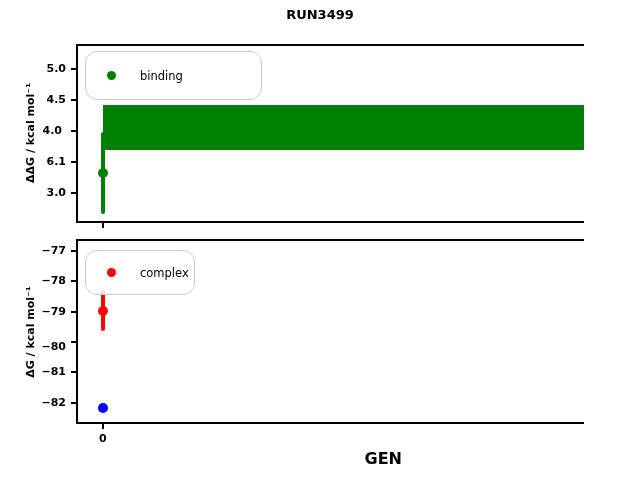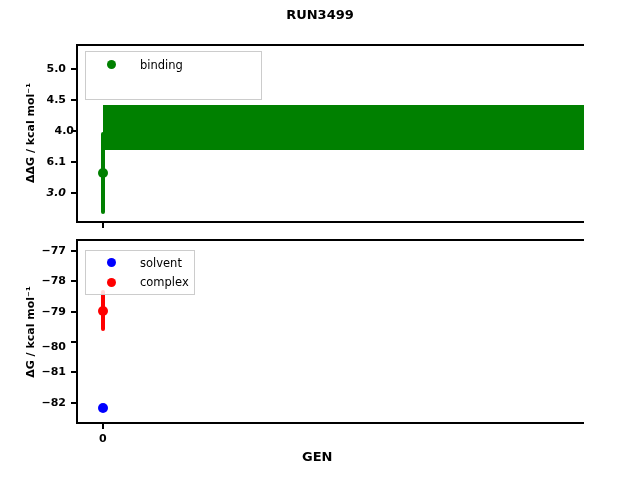--- a/index.html
+++ b/index.html
@@ -12,29 +12,29 @@
     font-size:13px;font-weight:bold;color:#000;
   }
   .frame{position:absolute;border:2px solid #000;box-sizing:border-box;background:transparent;}
   .tick{position:absolute;background:#000;}
   .ytick-label{position:absolute;text-align:right;font-size:11px;font-weight:bold;color:#000;line-height:16px;}
   .xtick-label{position:absolute;text-align:center;font-size:11px;font-weight:bold;color:#000;line-height:16px;}
   .ylabel{
     position:absolute;transform:translate(-50%,-50%) rotate(-90deg);
     white-space:nowrap;font-size:11px;font-weight:bold;color:#000;
   }
-  .xlabel{position:absolute;text-align:left;font-size:13px;font-weight:bold;color:#000;}
+  .xlabel{position:absolute;text-align:right;font-size:16px;font-weight:bold;color:#000;}
   .band{position:absolute;}
   .centerline{position:absolute;height:0;}
   .ebar{position:absolute;border-radius:2px;}
   .marker{position:absolute;width:10px;height:10px;border-radius:50%;}
   .legend{
     position:absolute;background:rgba(255,255,255,0.85);border:1px solid #cccccc;
-    border-radius:0;z-index:5;display:flex;flex-direction:column;
-    justify-content:space-between;padding:2px 6px;box-sizing:border-box;
+    border-radius:12px;z-index:5;display:flex;flex-direction:column;
+    justify-content:center;padding:2px 6px;box-sizing:border-box;
   }
   .lrow{display:flex;align-items:center;height:21px;}
   .lhandle{width:38px;display:flex;justify-content:center;align-items:center;margin-right:10px;flex:none;}
   .ldot{width:9px;height:9px;border-radius:50%;background:#000;}
   .ldash{width:34px;height:0;border-top:2px dotted #000;}
   .ltext{font-size:11.5px;color:#000;white-space:nowrap;}
 </style>
 </head>
 <body>
 
@@ -51,45 +51,39 @@
       <span class="lhandle">
           <span class="ldot" style="background: rgb(0, 128, 0);"></span>
         </span>
       <span class="ltext">binding</span>
     </div>
   </div>
 
   <div class="legend" style="left:85px;top:250px;width:110px;height:45px;">
     <div class="lrow">
       <span class="lhandle">
-          <span class="ldot" style="background: rgb(0, 0, 255);"></span>
-        </span>
-      <span class="ltext">solvent</span>
-    </div>
-    <div class="lrow">
-      <span class="lhandle">
           <span class="ldot" style="background: rgb(255, 0, 0);"></span>
         </span>
       <span class="ltext">complex</span>
     </div>
   </div>
 
 <div class="centerline" style="left: 102.909px; top: 126.625px; width: 498.182px; border-top: 2px dotted rgb(0, 128, 0);"></div>
     <div class="band" style="left: 102.909px; top: 104.746px; width: 498.182px; height: 45.1413px; background: rgb(0, 128, 0);"></div>
     <div class="ebar" style="left: 100.909px; top: 131.954px; width: 4px; height: 81.6254px; background: rgb(0, 128, 0);"></div>
     <div class="marker" style="left: 97.9091px; top: 167.767px; background: rgb(0, 128, 0);"></div>
     <div class="ebar" style="left: 599.091px; top: 53.4205px; width: 4px; height: 50.7067px; background: rgb(0, 128, 0);"></div>
     <div class="marker" style="left: 596.091px; top: 73.7739px; background: rgb(0, 128, 0);"></div>
     <div class="frame" style="left: 76px; top: 44px; width: 552px; height: 179px;"></div>
     <div class="tick" style="left: 71px; top: 192.173px; width: 6px; height: 2px;"></div>
-    <div class="ytick-label" style="left: 14px; top: 185.173px; width: 52px; font-style: italic;">3.0</div>
+    <div class="ytick-label" style="left: 14px; top: 185.173px; width: 52px;">3.0</div>
     <div class="tick" style="left: 71px; top: 161.254px; width: 6px; height: 2px;"></div>
     <div class="ytick-label" style="left: 14px; top: 154.254px; width: 52px;">6.1</div>
     <div class="tick" style="left: 71px; top: 130.336px; width: 6px; height: 2px;"></div>
-    <div class="ytick-label" style="left: 22px; top: 123.336px; width: 52px;">4.0</div>
+    <div class="ytick-label" style="left: 10px; top: 123.336px; width: 52px;">4.0</div>
     <div class="tick" style="left: 71px; top: 99.417px; width: 6px; height: 2px;"></div>
     <div class="ytick-label" style="left: 14px; top: 92.417px; width: 52px;">4.5</div>
     <div class="tick" style="left: 71px; top: 68.4982px; width: 6px; height: 2px;"></div>
     <div class="ytick-label" style="left: 14px; top: 61.4982px; width: 52px;">5.0</div>
     <div class="tick" style="left: 101.909px; top: 222px; width: 2px; height: 6px;"></div>
     <div class="tick" style="left: 600.091px; top: 222px; width: 2px; height: 6px;"></div>
     <div class="ebar" style="left: 100.909px; top: 404.415px; width: 4px; height: 7.27638px; background: rgb(0, 0, 255);"></div>
     <div class="marker" style="left: 97.9091px; top: 403.054px; background: rgb(0, 0, 255);"></div>
     <div class="ebar" style="left: 599.091px; top: 402.596px; width: 4px; height: 7.27638px; background: rgb(0, 0, 255);"></div>
     <div class="marker" style="left: 596.091px; top: 401.235px; background: rgb(0, 0, 255);"></div>

